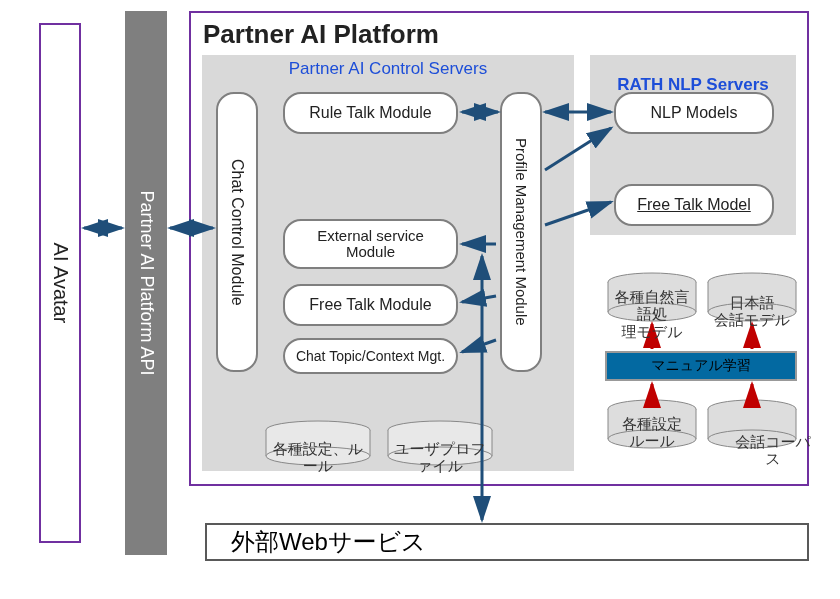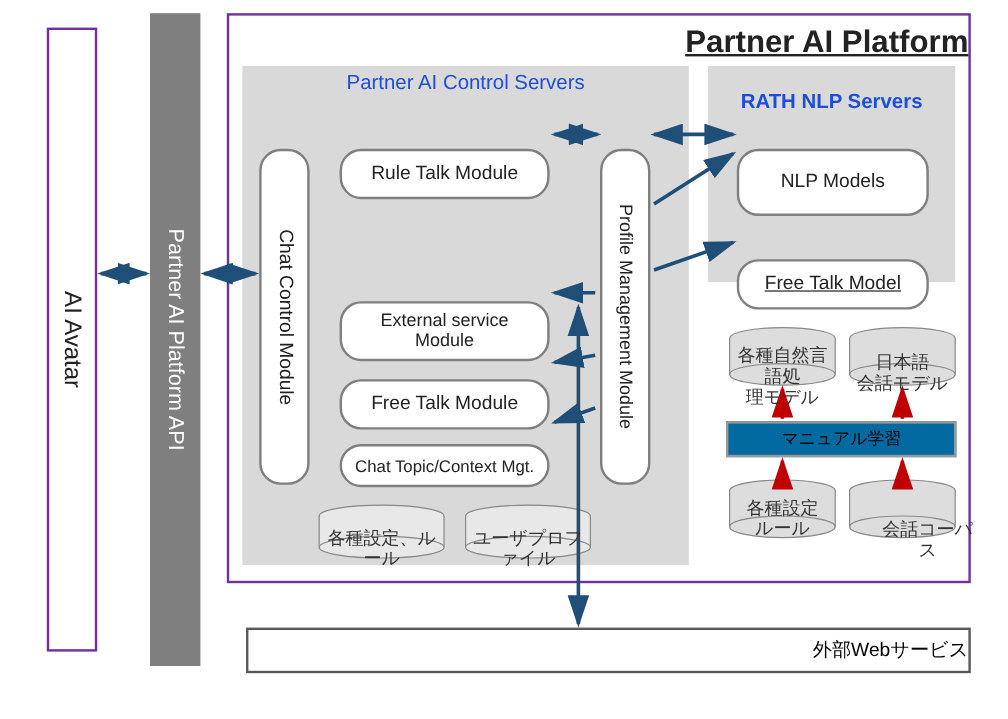--- a/index.html
+++ b/index.html
@@ -3,22 +3,22 @@
 <meta charset="utf-8">
 <style>
   * { box-sizing: border-box; margin: 0; padding: 0; }
   body { font-family: Verdana, Geneva, sans-serif; width: 840px; height: 599px; position: relative; background: #fff; }
   .box { position: absolute; }
   .vtext { writing-mode: vertical-rl; text-orientation: mixed; }
   .purple-border { border: 2px solid #7030a0; }
   .gray-border { border: 2px solid #595959; }
   .gray-fill { background: #7f7f7f; }
   .lightgray-fill { background: #d9d9d9; }
-  .rounded { border-radius: 18px; background: #fff; border: 2px solid #7f7f7f; display: flex; align-items: center; justify-content: center; text-align: center; padding: 0 10px; font-size: 16px; color: #222; margin-top: 32px; }
-  .title { font-size: 26px; font-weight: bold; text-decoration: underline; text-align: right; color: #222; }
+  .rounded { border-radius: 18px; background: #fff; border: 2px solid #7f7f7f; display: flex; align-items: center; justify-content: center; text-align: center; padding: 0 10px; font-size: 16px; color: #222; }
+  .title { font-size: 26px; font-weight: bold; text-align: left; color: #222; padding-left: 12px; }
   .subtitle { font-size: 17px; text-align: center; color: #1d4ed8; }
   .cyl-label { font-size: 15px; text-align: center; color: #333; line-height: 1.15; }
   svg.arrows { position: absolute; top: 0; left: 0; pointer-events: none; }
 </style>
 </head>
 <body>
 
 <div class="box purple-border" style="left:39px; top:23px; width:42px; height:520px;">
   <div class="vtext" style="position:absolute; left:50%; top:50%; transform:translate(-50%,-50%); font-size:20px; color:#222;">AI Avatar</div>
 </div>
@@ -57,33 +57,33 @@
 </div>
 
 <div class="box rounded" style="left:283px; top:338px; width:175px; height:36px; font-size:14px;">
   <span>Chat Topic/Context Mgt.</span>
 </div>
 
 <div class="box rounded" style="left:500px; top:92px; width:42px; height:280px;">
   <div class="vtext" style="font-size:15px;">Profile Management Module</div>
 </div>
 
-<div class="box rounded" style="left:614px; top:92px; width:160px; height:56px;">
+<div class="box rounded" style="left:614px; top:92px; width:160px; height:42px;">
   <span>NLP Models</span>
 </div>
 
 <div class="box rounded" style="left:614px; top:184px; width:160px; height:42px;text-decoration:underline;">
   <span>Free Talk Model</span>
 </div>
 
 <div class="box" style="left:605px; top:351px; width:192px; height:30px; border:2px solid #999; background:#0369a1; display:flex; align-items:center; justify-content:center; font-size:14px;">
   <span>マニュアル学習</span>
 </div>
 
-<div class="box gray-border" style="left:205px; top:523px; width:604px; height:38px; display:flex; align-items:center; justify-content:flex-end; font-size:16px;">
+<div class="box gray-border" style="left:205px; top:523px; width:604px; height:38px; display:flex; align-items:center; justify-content:flex-start; font-size:24px;padding-left:24px;">
   <span>外部Webサービス</span>
 </div>
 
 <svg class="arrows" width="840" height="599">
   <defs>
     <marker id="arrow-blue" markerWidth="10" markerHeight="10" refX="8" refY="3" orient="auto" markerUnits="strokeWidth">
       <path d="M0,0 L9,3 L0,6 z" fill="#1f4e79"></path>
     </marker>
     <marker id="arrow-blue-start" markerWidth="10" markerHeight="10" refX="1" refY="3" orient="auto" markerUnits="strokeWidth">
       <path d="M9,0 L0,3 L9,6 z" fill="#1f4e79"></path>

